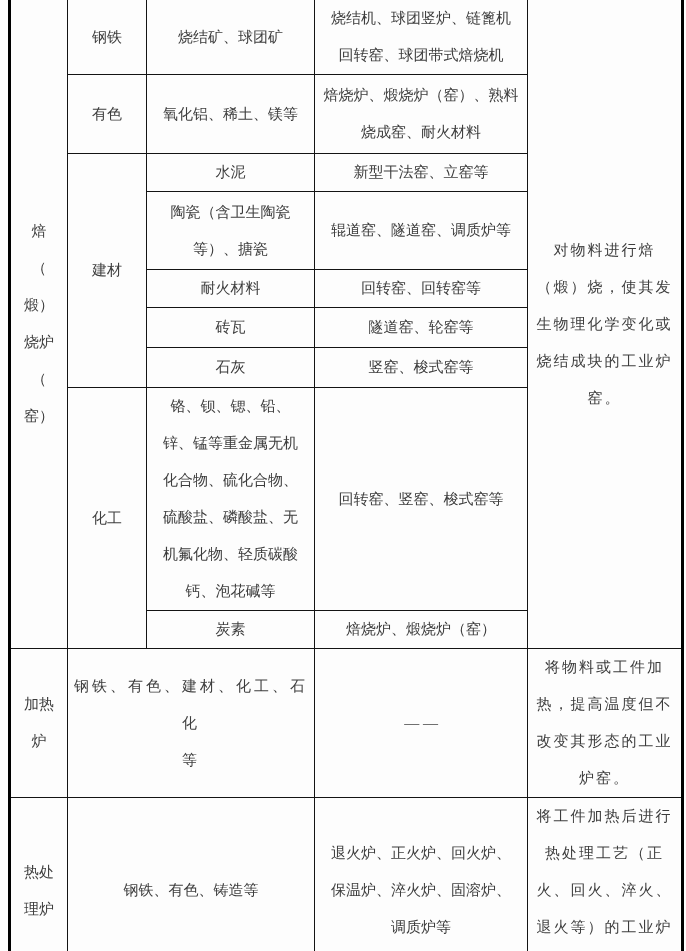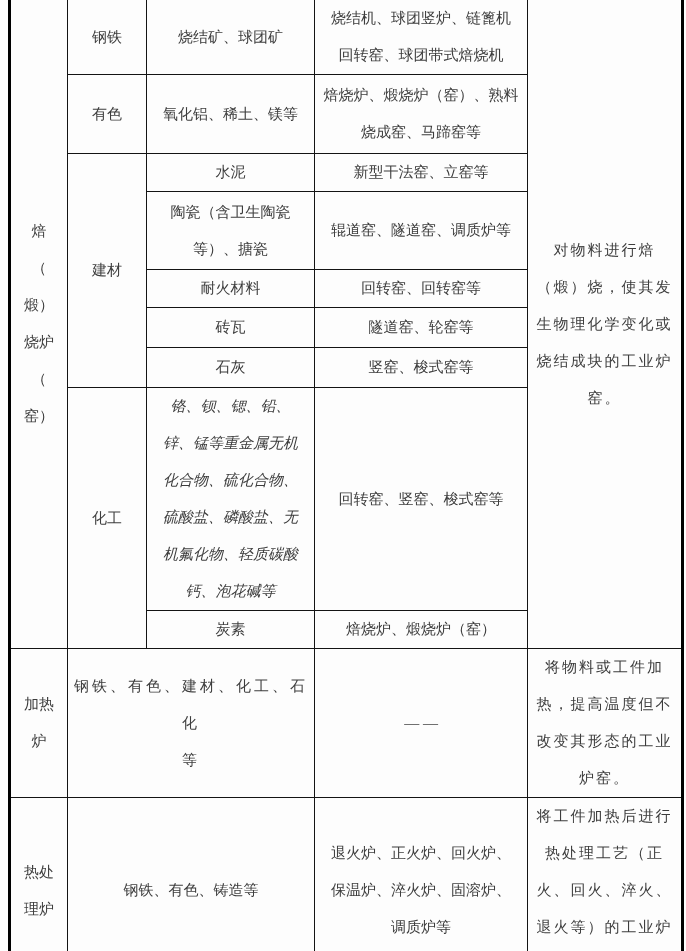--- a/index.html
+++ b/index.html
@@ -43,21 +43,21 @@
   table.furnace tr.r1 td { border-top: none; }
   table.furnace tr.r11 td { border-bottom: none; }
   td.col-type { padding: 0 2px; }
   td.col-desc {
     text-align: left;
     padding: 0 8px;
     letter-spacing: 2px;
     line-height: 37px;
     font-family: Liberation Serif, serif;
   }
-  td.lh-sm { line-height: 34px; font-style: italic; }
+  td.lh-sm { line-height: 34px; }
   td.sp { letter-spacing: 3px; }
   
   tr.r1  { height: 73px; }
   tr.r2  { height: 79px; }
   tr.r3  { height: 35px; }
   tr.r4  { height: 78px; }
   tr.r5  { height: 37px; }
   tr.r6  { height: 40px; }
   tr.r7  { height: 40px; }
   tr.r8  { height: 220px; }
@@ -91,21 +91,21 @@
       <td class="col-desc" rowspan="9">对物料进行焙
 （煅）烧，使其发
 生物理化学变化或
 烧结成块的工业炉
 窑。</td>
     </tr>
     <tr class="r2">
       <td>有色</td>
       <td>氧化铝、稀土、镁等</td>
       <td>焙烧炉、煅烧炉（窑）、熟料
-烧成窑、马蹄窑等</td>
+烧成窑、耐火材料</td>
     </tr>
     <tr class="r3">
       <td rowspan="5">建材</td>
       <td>水泥</td>
       <td>新型干法窑、立窑等</td>
     </tr>
     <tr class="r4">
       <td>陶瓷（含卫生陶瓷
 等）、搪瓷</td>
       <td>辊道窑、隧道窑、调质炉等</td>

